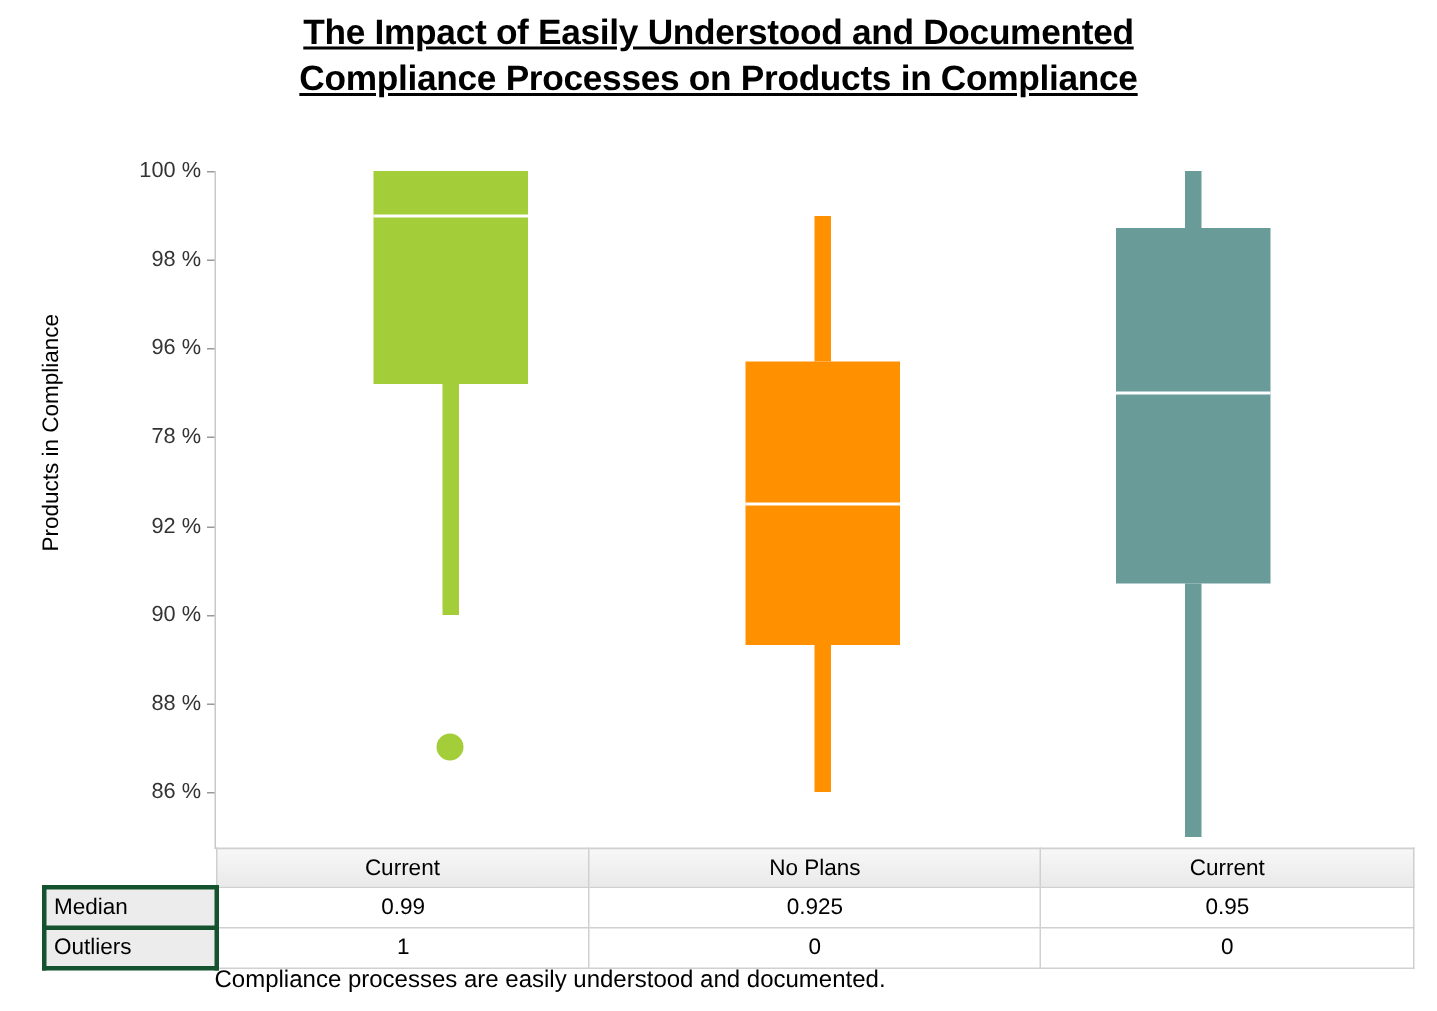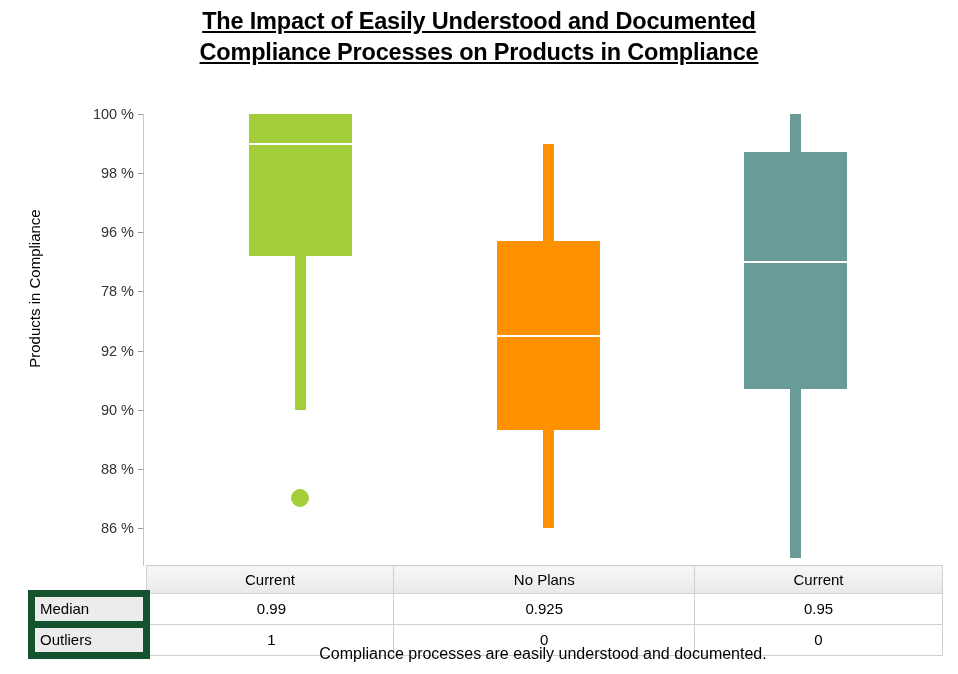--- a/index.html
+++ b/index.html
@@ -133,33 +133,33 @@
     width: 114px;
   }
   .stat-table .col-head {
     background: linear-gradient(to bottom, #f7f7f7, #e9e9e9);
     border: 1px solid #d0d0d0;
   }
   .stat-table .row-head {
     background: #ececec;
     text-align: left;
     padding-left: 5px;
-    border: 7px solid #14532d;
+    border: 3px solid #14532d;
   }
   .stat-table .val-cell {
     background: #ffffff;
   }
 
   
   .footer-note {
     position: absolute;
     left: 143px;
     top: 645px;
     width: 800px;
-    text-align: center;
+    text-align: left;
     font-size: 16px;
     color: #000000;
   }
 </style>
 </head>
 <body>
 
 <div id="chart-root">
 
   <div class="chart-title">

